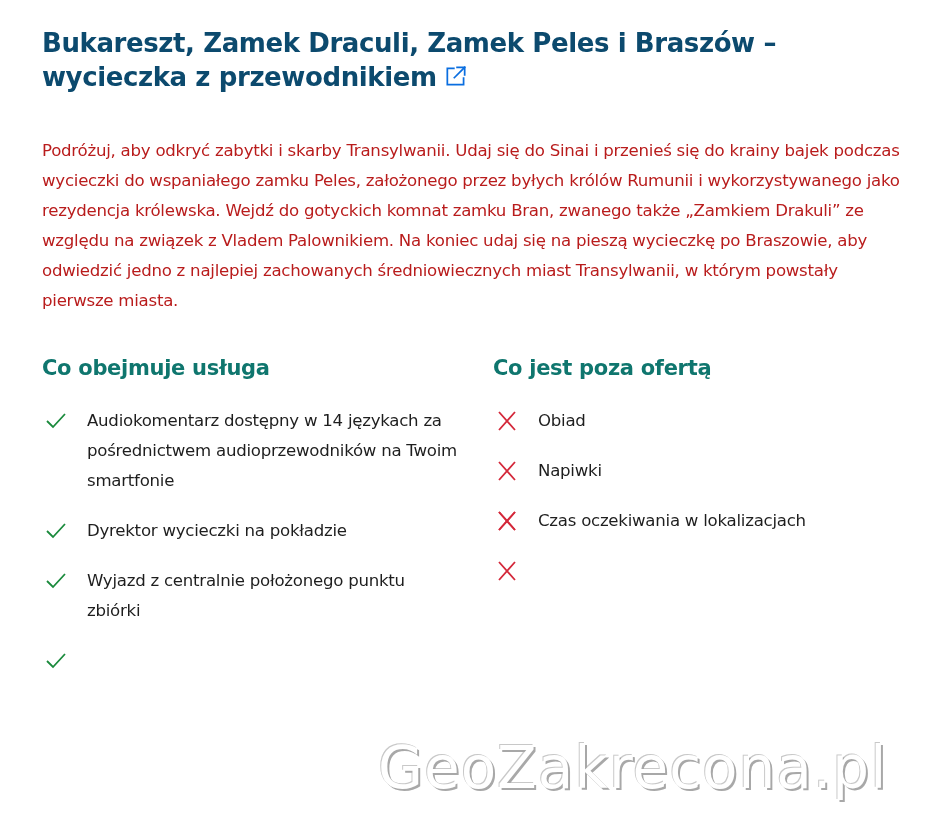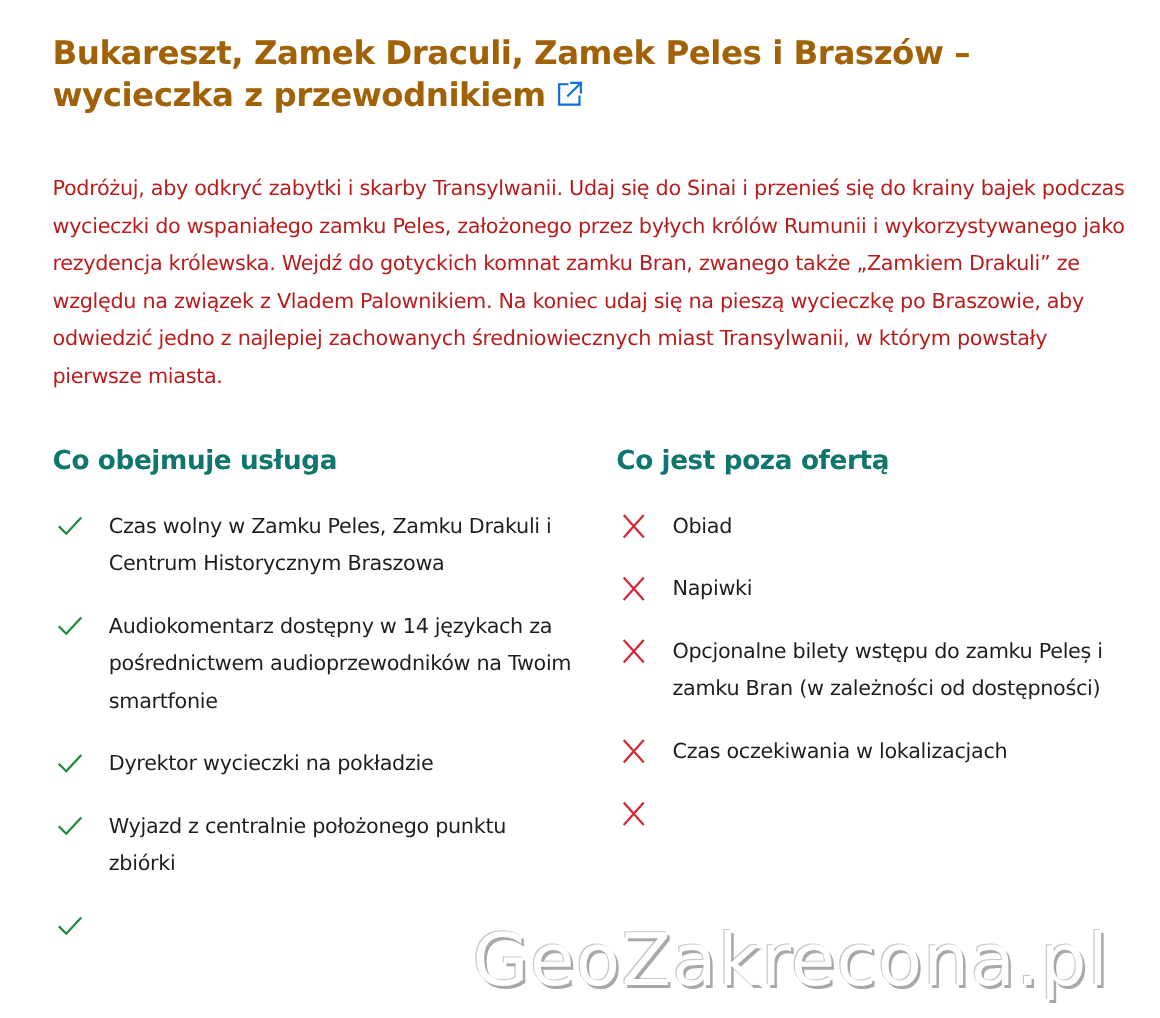--- a/index.html
+++ b/index.html
@@ -20,21 +20,21 @@
       left: 42px;
       top: 26px;
       width: 860px;
     }
     .title {
       margin: 0;
       font-family: "DejaVu Sans", sans-serif;
       font-weight: bold;
       font-size: 26px;
       line-height: 34px;
-      color: #a16207;
+      color: #0c4a6e;
       letter-spacing: -0.4px;
     }
     .title a {
       color: inherit;
       text-decoration: none;
     }
     .ext-icon {
       display: inline-block;
       width: 26px;
       height: 26px;
@@ -123,26 +123,20 @@
   <p class="desc">Podróżuj, aby odkryć zabytki i skarby Transylwanii. Udaj się do Sinai i przenieś się do krainy bajek podczas wycieczki do wspaniałego zamku Peles, założonego przez byłych królów Rumunii i wykorzystywanego jako rezydencja królewska. Wejdź do gotyckich komnat zamku Bran, zwanego także „Zamkiem Drakuli” ze względu na związek z Vladem Palownikiem. Na koniec udaj się na pieszą wycieczkę po Braszowie, aby odwiedzić jedno z najlepiej zachowanych średniowiecznych miast Transylwanii, w którym powstały pierwsze miasta.</p>
 
   <div class="cols">
     <div class="col col-inc">
       <h2>Co obejmuje usługa</h2>
       <ul class="list">
         <li>
           <svg class="ico" viewBox="0 0 24 20" fill="none" stroke="#1a8a3c" stroke-width="1.8">
               <path d="M3 10 L9 16 L21 3"></path>
             </svg>
-          <span>Czas wolny w Zamku Peles, Zamku Drakuli i Centrum Historycznym Braszowa</span>
-        </li>
-        <li>
-          <svg class="ico" viewBox="0 0 24 20" fill="none" stroke="#1a8a3c" stroke-width="1.8">
-              <path d="M3 10 L9 16 L21 3"></path>
-            </svg>
           <span>Audiokomentarz dostępny w 14 językach za pośrednictwem audioprzewodników na Twoim smartfonie</span>
         </li>
         <li>
           <svg class="ico" viewBox="0 0 24 20" fill="none" stroke="#1a8a3c" stroke-width="1.8">
               <path d="M3 10 L9 16 L21 3"></path>
             </svg>
           <span>Dyrektor wycieczki na pokładzie</span>
         </li>
         <li>
           <svg class="ico" viewBox="0 0 24 20" fill="none" stroke="#1a8a3c" stroke-width="1.8">
@@ -170,21 +164,20 @@
         <li>
           <svg class="ico" viewBox="0 0 24 20" fill="none" stroke="#d4283a" stroke-width="1.8">
               <path d="M4 1 L20 19 M20 1 L4 19"></path>
             </svg>
           <span>Napiwki</span>
         </li>
         <li>
           <svg class="ico" viewBox="0 0 24 20" fill="none" stroke="#d4283a" stroke-width="1.8">
               <path d="M4 1 L20 19 M20 1 L4 19"></path>
             </svg>
-          <span>Opcjonalne bilety wstępu do zamku Peleș i zamku Bran (w zależności od dostępności)</span>
         </li>
         <li>
           <svg class="ico" viewBox="0 0 24 20" fill="none" stroke="#d4283a" stroke-width="1.8">
               <path d="M4 1 L20 19 M20 1 L4 19"></path>
             </svg>
           <span>Czas oczekiwania w lokalizacjach</span>
         </li>
         <li>
           <svg class="ico" viewBox="0 0 24 20" fill="none" stroke="#d4283a" stroke-width="1.8">
               <path d="M4 1 L20 19 M20 1 L4 19"></path>

